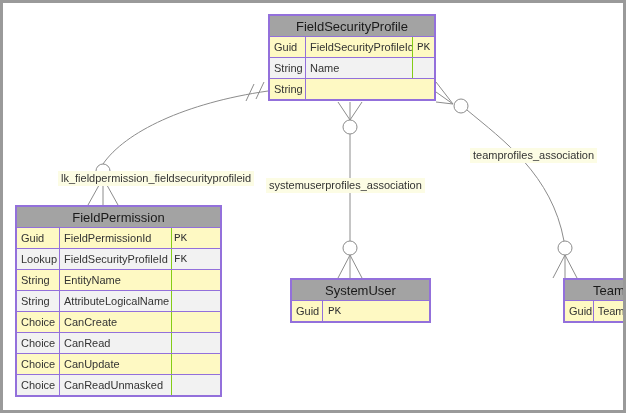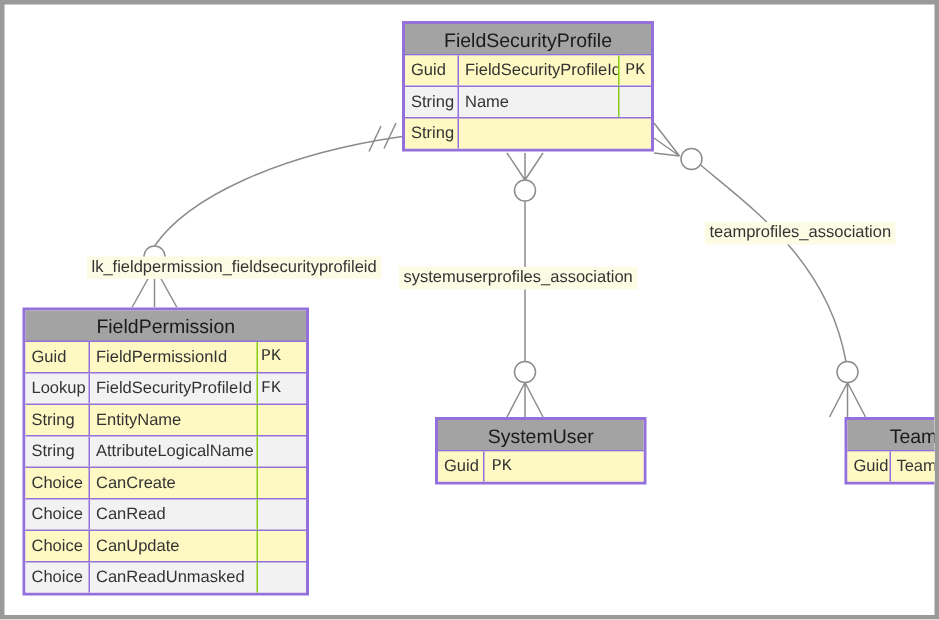--- a/index.html
+++ b/index.html
@@ -26,21 +26,21 @@
   .cell {
     box-sizing:border-box; padding:3px 4px; font-size:11px; line-height:14px;
     white-space:nowrap; overflow:hidden;
   }
   .cell.type { border-right:1px solid #9370db; }
   .cell.attr { border-right:1px solid #84cc16; }
   .cell.key  { text-align:center; padding-left:2px; padding-right:2px;font-family:Liberation Mono, monospace; }
 
   .e-fsp  { left:265px; top:11px;  width:168px; }
   .e-fsp  .type { width:36px; }  .e-fsp  .attr { width:107px; } .e-fsp  .key { width:21px; }
-  .e-fp   { left:12px;  top:202px; width:191px; }
+  .e-fp   { left:12px;  top:202px; width:207px; }
   .e-fp   .type { width:43px; }  .e-fp   .attr { width:112px; } .e-fp   .key { width:16px; }
   .e-su   { left:287px; top:275px; width:141px; }
   .e-su   .type { width:31px; }  .e-su   .attr { width:73px; }  .e-su   .key { width:23px; }
   .e-team { left:512px; top:275px; width:92px;margin-left:48px; }
   .e-team .type { width:31px; }  .e-team .attr { width:47px; }  .e-team .key { width:18px; }
 
   .rel-label {
     position:absolute; background:#fcfce4; color:#333333; font-size:11px;
     line-height:13px; padding:1px 3px; white-space:nowrap;
   }

